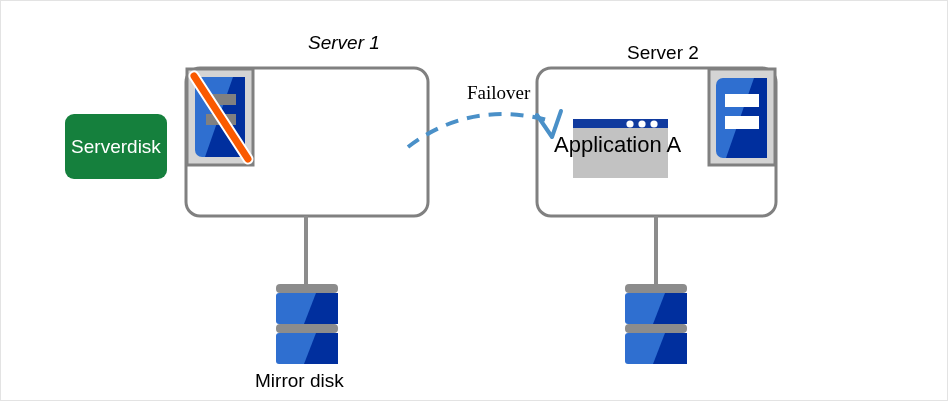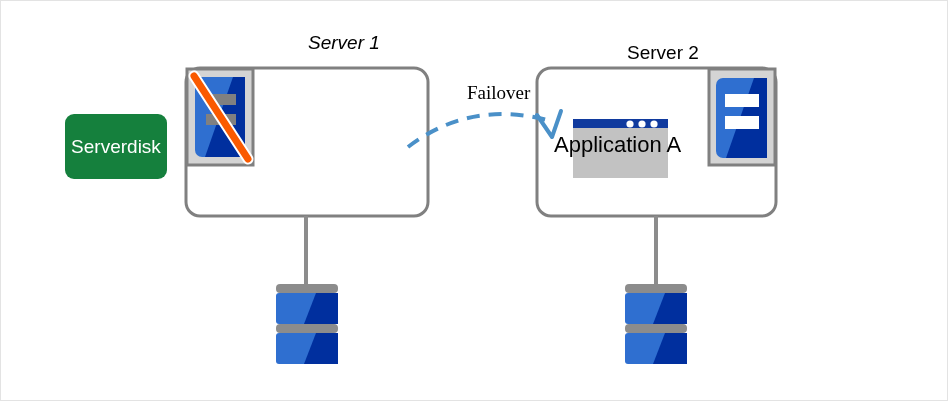--- a/index.html
+++ b/index.html
@@ -125,19 +125,20 @@
   </svg>
 
   <div class="lbl" id="server1-title">Server 1</div>
 
   <div class="lbl" id="server2-title">Server 2</div>
 
   <div class="lbl" id="failover-label">Failover</div>
 
   <div class="lbl" id="application-label">Application A</div>
 
+  <div class="lbl" id="mirrordisk-label">Mirror disk</div>
 
   <div id="server-down-badge">
     <span>Server</span>
     <span>disk</span>
   </div>
 
 </div>
 
 </body></html>

